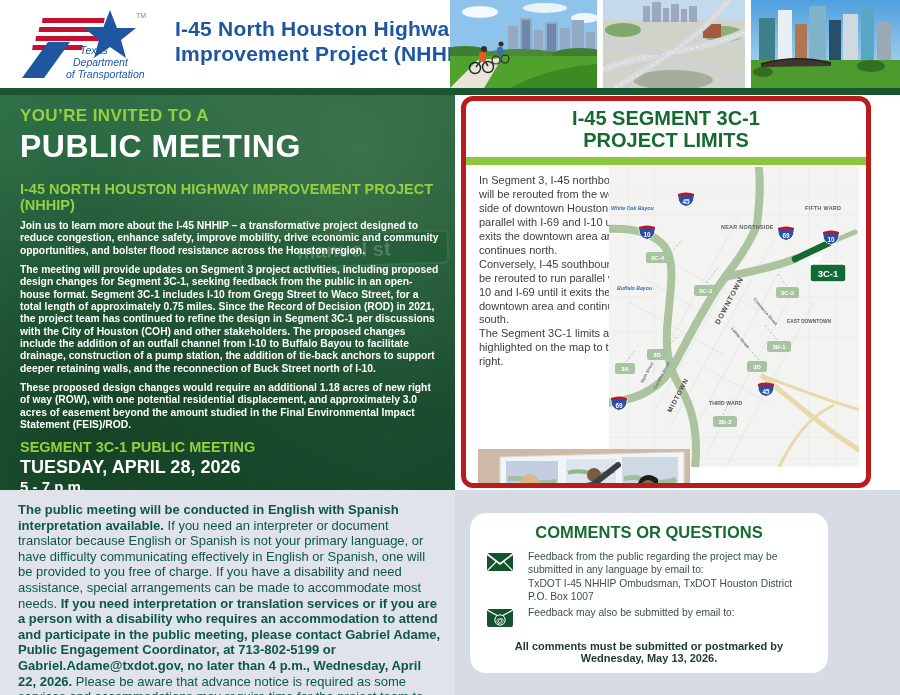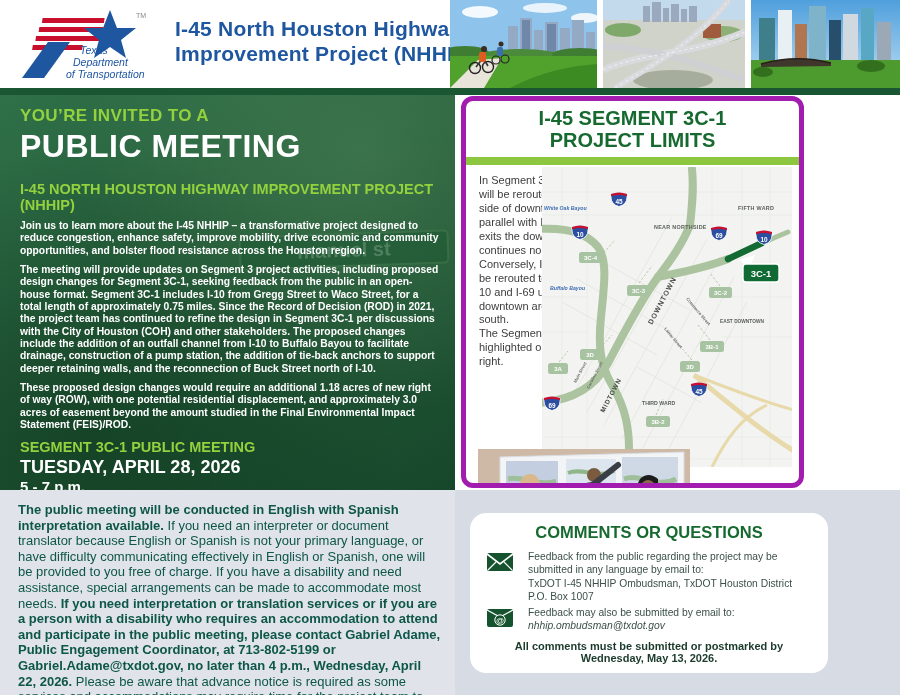--- a/index.html
+++ b/index.html
@@ -37,22 +37,22 @@
   .bottom-left { position:absolute; left:0; top:490px; width:455px; height:205px; background:#e0e3ea;
     padding:12px 14px 0 18px; color:#0d5747; }
   .access { font-size:13px; line-height:1.2; width:424px; }
   .access b { font-weight:bold; }
   .langs { margin-top:7px; font-size:6.6px; line-height:1.18; width:424px; }
   .lang { margin-bottom:1.5px; }
   .lang b { font-weight:bold; }
 
   
   .right-bg { position:absolute; left:455px; top:490px; width:445px; height:205px; background:#d6dbe4; }
-  .limits-card { position:absolute; left:461px; top:96px; width:343px; height:392px; background:#fff;
-    border:5px solid #a21caf; border-radius:12px; overflow:hidden; }
+  .limits-card { position:absolute; left:461px; top:96px; width:410px; height:392px; background:#fff;
+    border:5px solid #b91c1c; border-radius:12px; overflow:hidden; }
   .limits-title { text-align:center; color:#166a30; font-weight:bold; font-size:20px; line-height:1.12; padding:6px 0 5px; }
   .limits-bar { height:8px; background:#8dc63f; }
   .limits-body { position:relative; height:340px; }
   .limits-text { position:absolute; left:13px; top:9px; width:165px; font-size:11px; color:#3d3d3d; line-height:1.27; }
   .limits-text p { margin:0; }
   .map-wrap { position:absolute; right:7px; top:2px; width:250px; height:300px; }
   .photo-people { position:absolute; left:12px; top:284px; width:212px; height:100px; overflow:hidden; }
 
   
   .comments-card { position:absolute; left:470px; top:513px; width:358px; height:160px; background:#fff; border-radius:16px; padding:10px 16px 0; }
@@ -416,19 +416,18 @@
       <div class="comment-icon">
         <svg width="28" height="20" viewBox="0 0 28 20">
           <rect x="1" y="1" width="26" height="18" rx="2" fill="#14532d"></rect>
           <path d="M1,2 L14,9 L27,2" fill="none" stroke="#fff" stroke-width="1.3"></path>
           <circle cx="14" cy="12" r="5.2" fill="#14532d" stroke="#fff" stroke-width="1"></circle>
           <text x="14" y="15" font-size="8" fill="#fff" text-anchor="middle" font-family="Liberation Sans, sans-serif">@</text>
         </svg>
       </div>
       <div class="comment-text">
         <div>Feedback may also be submitted by email to:</div>
-        <div class="em">nhhip.ombudsman@txdot.gov</div>
       </div>
     </div>
     <div class="deadline">All comments must be submitted or postmarked by Wednesday, May 13, 2026.</div>
   </div>
 
 </div>
 
 </body></html>

